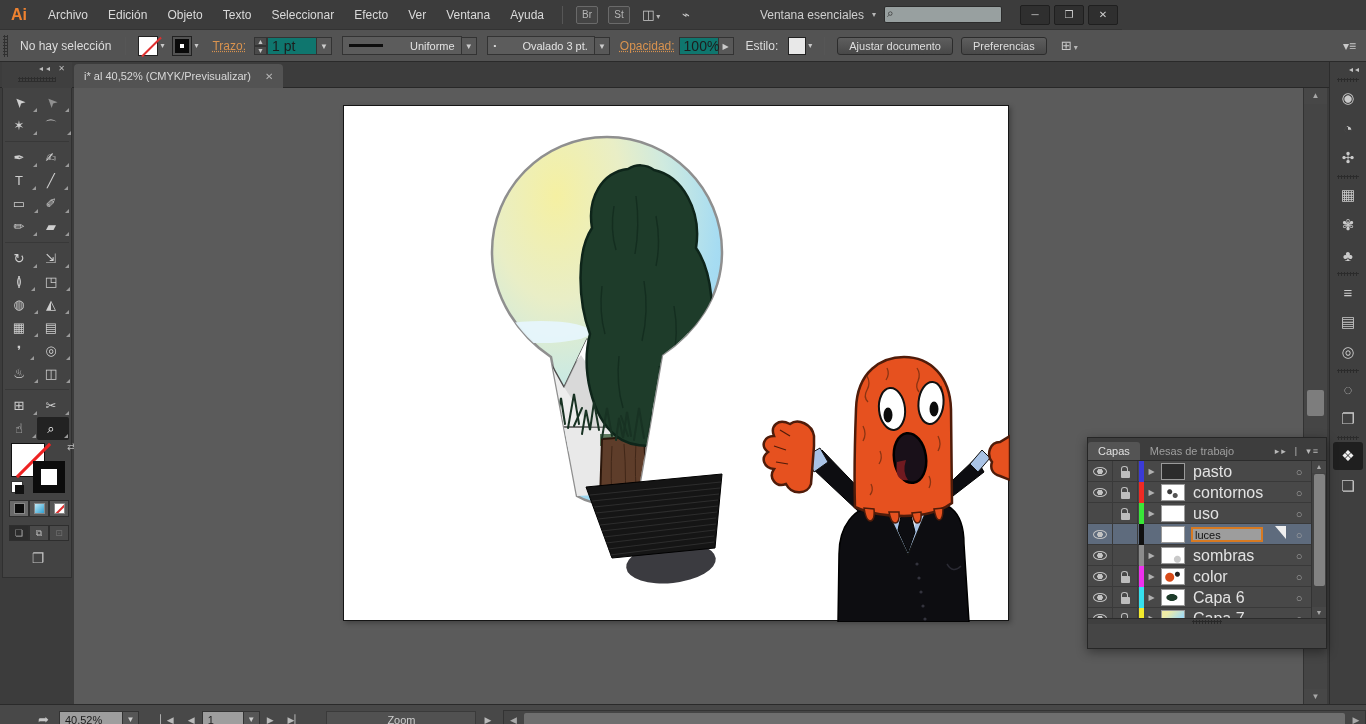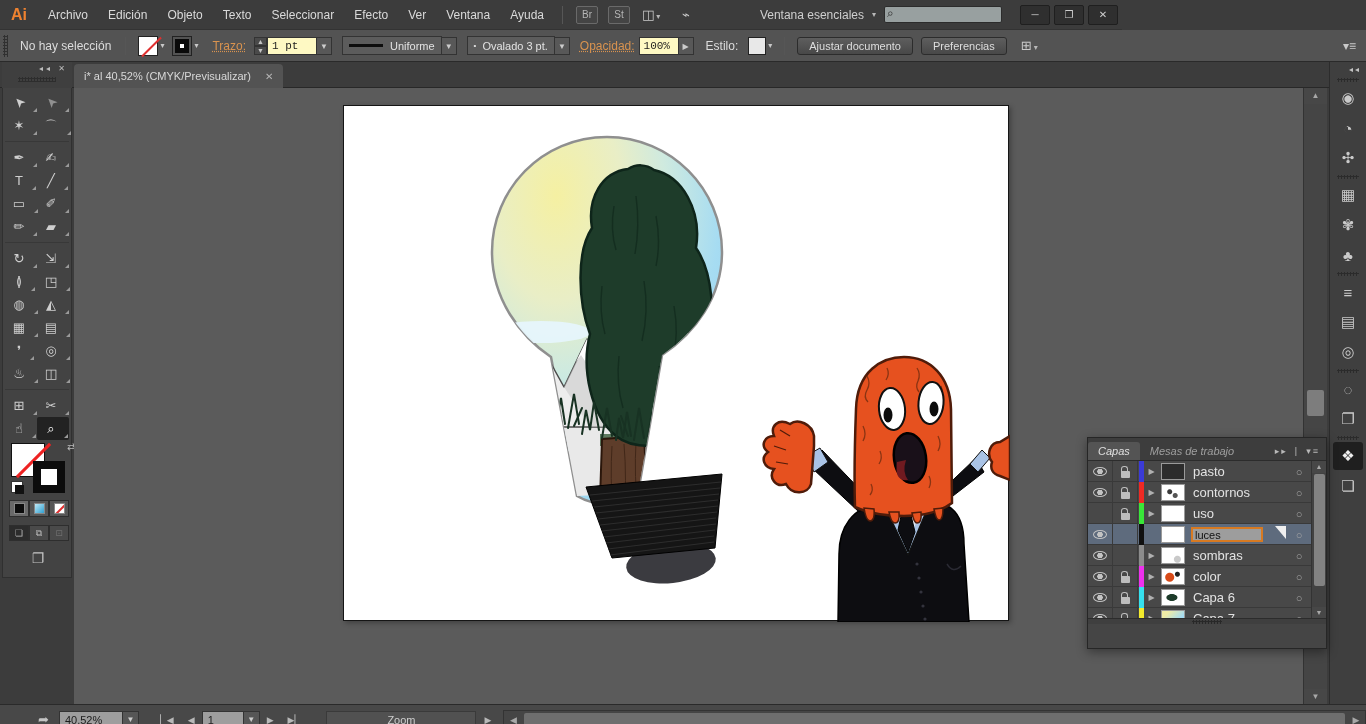--- a/index.html
+++ b/index.html
@@ -36,26 +36,26 @@
   .swatch-dd { display:flex; align-items:center; margin:0 4px; }
   .sw-box { width:20px; height:20px; background:#fff; border:1px solid #222; position:relative; }
   .sw-none::after { content:""; position:absolute; left:-1px; top:9px; width:27px; height:2px;
     background:#e03030; transform:rotate(-45deg); }
   .sw-stroke { background:#535353; }
   .sw-stroke::after { content:""; position:absolute; inset:2px; border:5px solid #0a0a0a; background:#fff; }
   .mini-caret { font-size:8px; color:#c9c9c9; margin-left:2px; }
   .stepper { display:flex; flex-direction:column; margin-left:4px; }
   .stepper span { font-size:7px; line-height:7px; color:#c5c5c5; background:#4a4a4a;
     border:1px solid #333; width:13px; text-align:center; }
-  .field { height:18px; background:#fef9c3; border:1px solid #333; color:#1d1d1d;
-    font-size:11px; padding:1px 4px; display:flex; align-items:center;font-family:Liberation Mono, monospace; }
+  .field { height:18px; background:#0f766e; border:1px solid #333; color:#1d1d1d;
+    font-size:14px; padding:1px 4px; display:flex; align-items:center; }
   .dd-btn { width:15px; height:18px; background:#585858; border:1px solid #333; border-left:none;
     color:#ccc; font-size:8px; text-align:center; line-height:17px; }
   .combo-dark { height:19px; background:#5c5c5c; border:1px solid #333; display:flex;
-    align-items:center; padding:0 6px; color:#e2e2e2; font-size:11px; }
+    align-items:center; padding:0 6px; color:#e2e2e2; font-size:11px;gap:20px; }
   .stroke-line { width:34px; height:3px; background:#0d0d0d; margin-right:7px; }
   .cb-btn { background:linear-gradient(#5e5e5e,#484848); border:1px solid #2c2c2c; border-radius:3px;
     color:#dedede; font-size:11px; padding:2px 11px; margin:0 4px; }
   .cb-right { margin-left:auto; margin-right:10px; color:#c9c9c9; }
 
   
   #tabstrip { position:absolute; left:0; top:62px; width:1329px; height:26px; background:#3c3c3c;
     border-bottom:1px solid #282828; }
   #tool-chrome { position:absolute; left:2px; top:0; width:70px; height:26px; background:#3f3f3f; }
   #tool-chrome .tops { position:absolute; right:4px; top:2px; font-size:8px; color:#bdbdbd; letter-spacing:3px; }
@@ -119,21 +119,21 @@
   #dock-exp { text-align:right; padding:3px 5px 1px; font-size:8px; color:#c2c2c2; letter-spacing:2px; }
   .dock-grip { width:22px; height:4px; margin:3px auto 2px;
     background-image:radial-gradient(#2b2b2b 1px, transparent 1.2px); background-size:3px 3px; }
   .dock-icon { width:30px; height:28px; margin:2px auto; display:flex; align-items:center;
     justify-content:center; color:#cacaca; font-size:15px; border-radius:3px; }
   .dock-icon.sel { background:#1f1f1f; color:#f0f0f0; }
 
   
   #layers-panel { position:absolute; left:1087px; top:437px; width:240px; height:212px;
     background:#454545; border:1px solid #262626; box-shadow:0 3px 10px rgba(0,0,0,.4); }
-  #lp-header { height:22px; background:#3d3d3d; display:flex; align-items:flex-end;font-style:italic; }
+  #lp-header { height:22px; background:#3d3d3d; display:flex; align-items:flex-end; }
   .lp-tab { padding:3px 10px 3px; font-size:11px; color:#9f9f9f; }
   .lp-tab.active { background:#545454; color:#e0e0e0; border-radius:3px 3px 0 0; }
   #lp-header .hicons { margin-left:auto; color:#b9b9b9; font-size:9px; padding:0 6px 4px; letter-spacing:2px; }
   #lp-rows { position:relative; height:158px; overflow:hidden; background:#464646; border-top:1px solid #2c2c2c; }
   .lrow { display:grid; grid-template-columns:25px 25px 7px 13px 29px 1fr 24px 15px; height:21px;
     align-items:center; border-bottom:1px solid #393939; background:#484848; position:relative; }
   .lrow.sel { background:#5e6b7d; }
   .cell { height:100%; display:flex; align-items:center; justify-content:center;
     border-right:1px solid #3a3a3a; }
   .cell.nb { border-right:none; }
@@ -146,21 +146,21 @@
   .exp { color:#b0b0b0; font-size:8px; }
   .thumb { width:24px; height:17px; background:#fff; border:1px solid #9a9a9a; }
   .th-pasto { background:#2c2c2c; }
   .th-contornos { background:#fff; background-image:radial-gradient(circle at 35% 45%, #3a3a3a 2px, transparent 3px),
     radial-gradient(circle at 60% 70%, #555 2px, transparent 3px); }
   .th-sombras { background:#fff; background-image:radial-gradient(circle at 70% 75%, #c9c9c9 3px, transparent 4px); }
   .th-color { background:#fff; background-image:radial-gradient(circle at 35% 55%, #d84a18 4px, transparent 5px),
     radial-gradient(circle at 70% 35%, #222 2px, transparent 3px); }
   .th-capa6 { background:#fff; background-image:radial-gradient(ellipse at 45% 50%, #1d3b2a 5px, transparent 6px); }
   .th-capa7 { background:linear-gradient(135deg,#f0eca6 20%,#a5dcf2 70%); }
-  .lname { font-size:13px; color:#e2e2e2; padding-left:6px; }
+  .lname { font-size:16px; color:#e2e2e2; padding-left:6px; }
   .rename { width:72px; height:15px; background:#9d9d9d; border:2px solid #d77a22; font-size:11px;
     color:#111; padding:0 2px; margin-left:4px; font-family:"Liberation Sans",sans-serif; }
   .target { color:#a5a5a5; font-size:11px; }
   .sel-tri { position:absolute; right:40px; top:2px; width:0; height:0;
     border-top:13px solid #efefef; border-left:11px solid transparent; }
   #lp-scroll { position:absolute; right:0; top:0; width:15px; height:158px; background:#424242;
     border-left:1px solid #333; }
   #lp-scroll .scr-btn { height:12px; line-height:12px; font-size:7px; }
   #lp-thumb { position:absolute; left:2px; top:13px; width:11px; height:112px; background:#828282; border-radius:2px; }
   #lp-scroll .down { position:absolute; bottom:0; width:100%; }

